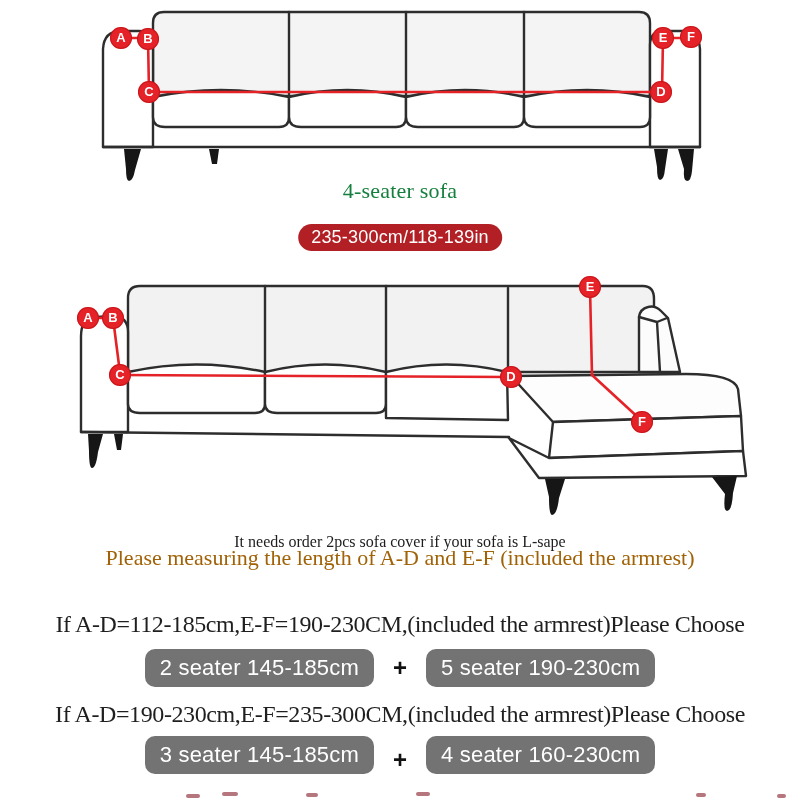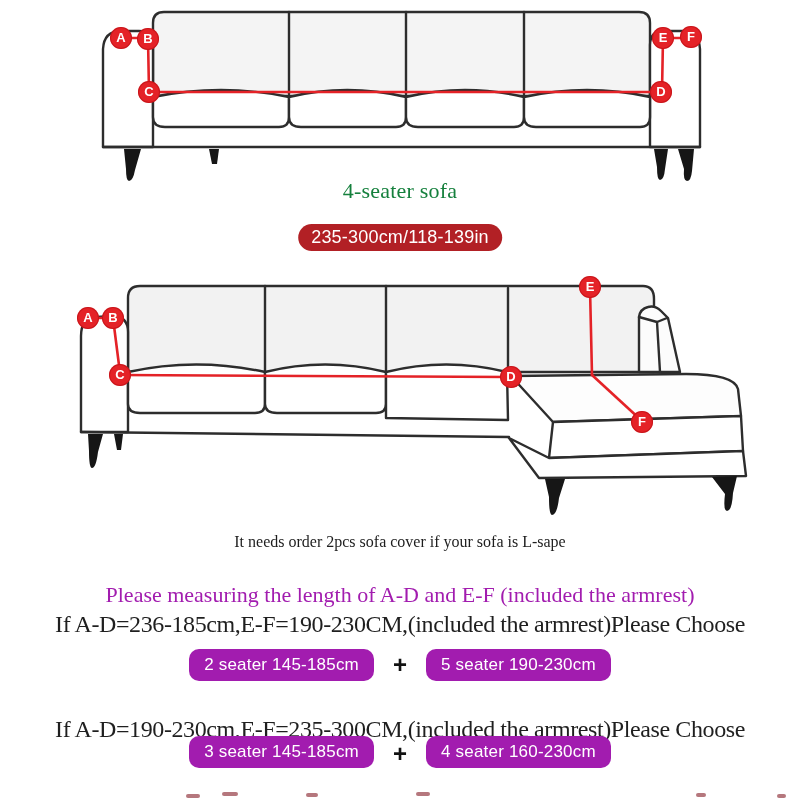--- a/index.html
+++ b/index.html
@@ -24,35 +24,35 @@
   .title-4seater { top:178px; font-size:22px; color:#15803d; letter-spacing:.2px; }
 
   .size-badge {
     position:absolute; top:224px; left:50%; transform:translateX(-50%);
     background:#b22025; color:#fff; border-radius:15px;
     font-family:"Liberation Sans", sans-serif; font-size:18px;
     padding:3px 13px; letter-spacing:.2px;
   }
 
   .note-black { top:533px; font-size:16px; color:#1d1d1d; }
-  .note-red   { top:582px; font-size:22px; color:#a21caf; }
+  .note-red   { top:545px; font-size:22px; color:#a16207; }
 
   .cond { font-size:24px; color:#1f1f1f; letter-spacing:-0.4px; }
   .cond-1 { top:611px; }
-  .cond-2 { top:716px; }
+  .cond-2 { top:701px; }
 
   .pill-row {
     position:absolute; left:0; right:0;
     display:flex; justify-content:center; align-items:center; gap:15px;
   }
   .pill-row-1 { top:649px; }
   .pill-row-2 { top:736px;align-items:flex-end; }
   .pill {
-    background:#a21caf; color:#ffffff; border-radius:10px;
-    font-family:"Liberation Sans", sans-serif; font-size:17px;
+    background:#737373; color:#ffffff; border-radius:10px;
+    font-family:"Liberation Sans", sans-serif; font-size:22px;
     padding:6px 15px; letter-spacing:.2px;
   }
   .plus {
     font-family:"Liberation Sans", sans-serif; font-weight:bold;
     font-size:24px; color:#111; padding:0 4px;
   }
 
   
   .frag { position:absolute; height:4px; border-radius:2px; background:#9c4a52; opacity:.75; }
 </style>
@@ -152,21 +152,21 @@
   <div class="pt" style="left:642px; top:422px;">F</div>
 
   <div class="center-line title-4seater">4-seater sofa</div>
 
   <div class="size-badge">235-300cm/118-139in</div>
 
   <div class="center-line note-black">It needs order 2pcs sofa cover if your sofa is L-sape</div>
 
   <div class="center-line note-red">Please measuring the length of A-D and E-F (included the armrest)</div>
 
-  <div class="center-line cond cond-1">If A-D=236-185cm,E-F=190-230CM,(included the armrest)Please Choose</div>
+  <div class="center-line cond cond-1">If A-D=112-185cm,E-F=190-230CM,(included the armrest)Please Choose</div>
 
   <div class="pill-row pill-row-1">
     <span class="pill">2 seater 145-185cm</span>
     <span class="plus">+</span>
     <span class="pill">5 seater 190-230cm</span>
   </div>
 
   <div class="center-line cond cond-2">If A-D=190-230cm,E-F=235-300CM,(included the armrest)Please Choose</div>
 
   <div class="pill-row pill-row-2">

